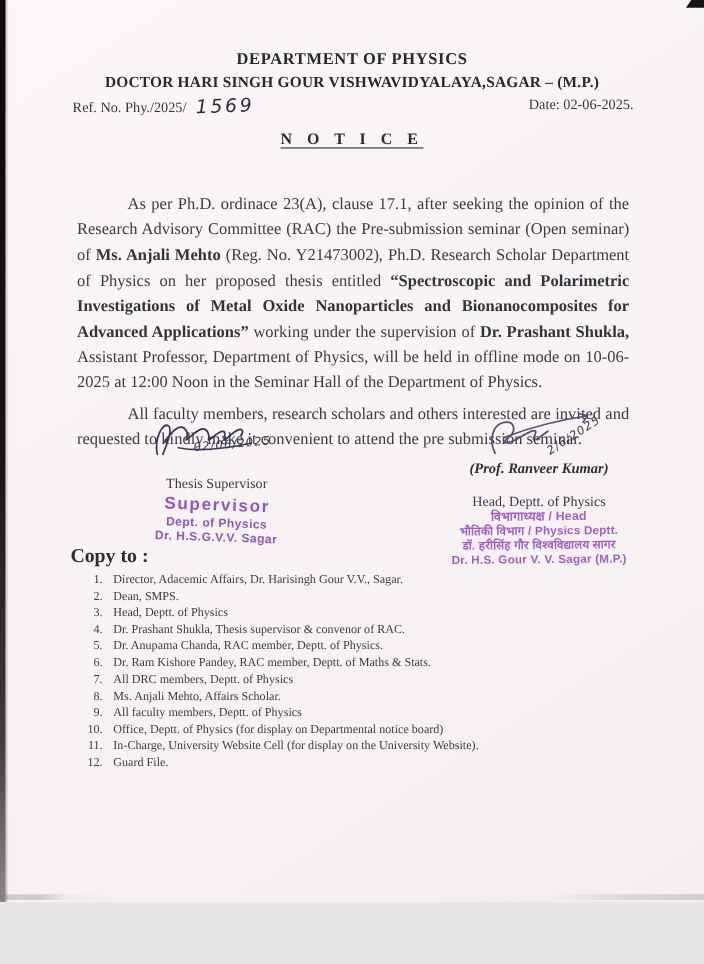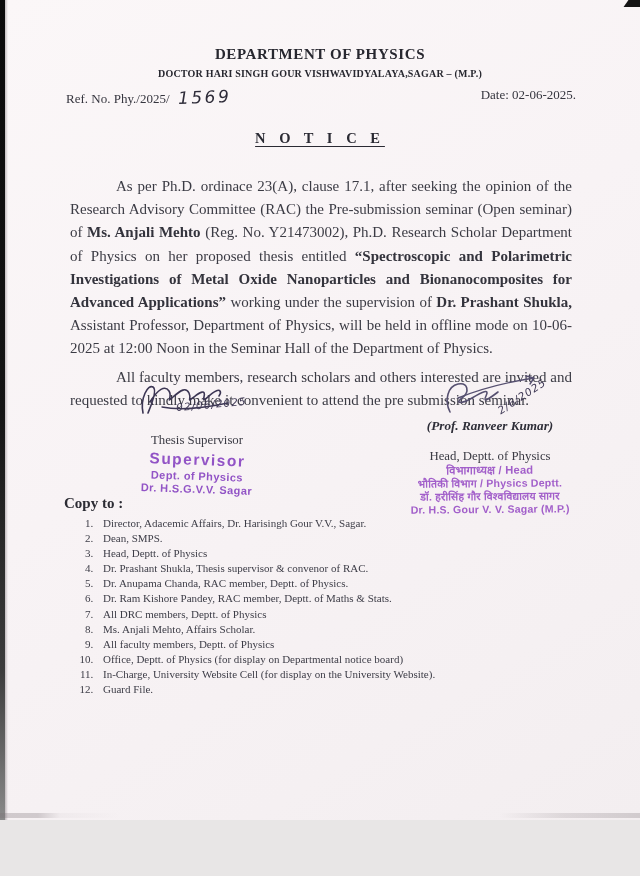--- a/index.html
+++ b/index.html
@@ -19,27 +19,27 @@
     background:linear-gradient(to right,rgba(90,80,85,.35),rgba(90,80,85,0));}
   .corner-mark{position:absolute;right:-4px;top:0;width:18px;height:7px;background:#141414;
     transform:skewX(-35deg);}
   .bottom-smudge{position:absolute;left:0;bottom:2px;width:100%;height:5px;
     background:linear-gradient(to right,rgba(120,110,115,.30) 0 38px,rgba(120,110,115,.05) 60px,transparent 120px,transparent 78%,rgba(120,110,115,.18) 88%,rgba(120,110,115,.28) 100%);}
 
   
   .dept-title{position:absolute;top:46px;left:0;width:100%;text-align:center;
     font-size:15px;font-weight:bold;letter-spacing:.6px;color:#27272f;}
   .univ-title{position:absolute;top:68px;left:0;width:100%;text-align:center;
-    font-size:10px;font-weight:bold;letter-spacing:.2px;color:#27272f;}
+    font-size:14px;font-weight:bold;letter-spacing:.2px;color:#27272f;}
   .ref-row{position:absolute;top:87px;left:66px;right:64px;font-size:13px;color:#35353e;}
   .ref-number{display:inline-block;margin-left:8px;font-family:"DejaVu Sans",sans-serif;
     font-size:17px;font-style:italic;letter-spacing:2.5px;color:#2d2b38;transform:rotate(-2deg);}
   .date-field{float:right;font-size:13px;}
 
-  .notice-title{position:absolute;top:130px;left:0;width:100%;text-align:center;
+  .notice-title{position:absolute;top:119px;left:0;width:100%;text-align:center;
     font-size:14.5px;font-weight:bold;letter-spacing:5px;color:#2a2a33;
     text-decoration:underline;text-underline-offset:3px;}
 
   
   .body-text{position:absolute;top:175px;left:70px;width:502px;
     font-size:15px;line-height:23.2px;text-align:justify;color:#3b3b44;}
   .body-text p{margin:0;text-indent:46px;}
   .body-text p + p{margin-top:5px;}
   .seg-bold{font-weight:bold;color:#33333c;}
 
@@ -60,21 +60,21 @@
   .stamp{font-family:"Liberation Sans",sans-serif;margin-top:3px;}
   .stamp-left{transform:rotate(2deg);color:#9254c6;}
   .stamp-left .s1{font-size:15.5px;letter-spacing:1.5px;font-weight:600;}
   .stamp-left .s2,.stamp-left .s3{font-size:11px;font-weight:700;letter-spacing:.4px;margin-top:1px;}
   .stamp-right{transform:rotate(-.5deg);color:#a25fca;margin-top:0;}
   .stamp-right div{font-size:10.6px;font-weight:600;letter-spacing:.2px;line-height:13px;}
   .stamp-right .s1{font-size:11.2px;}
 
   
   .copy-block{position:absolute;top:495px;left:64px;width:530px;}
-  .copy-label{font-weight:bold;font-size:15px;color:#2c2c34;}
+  .copy-label{font-weight:bold;font-size:18px;color:#2c2c34;}
   .copy-block ol{margin:4px 0 0 32px;padding:0;font-size:11px;line-height:15.1px;color:#3d3d47;}
   .copy-block li{padding-left:7px;}
 </style>
 </head>
 <body>
 
 <div class="page">
 
   <div class="edge-left"></div>
   <div class="edge-left-shadow"></div>

